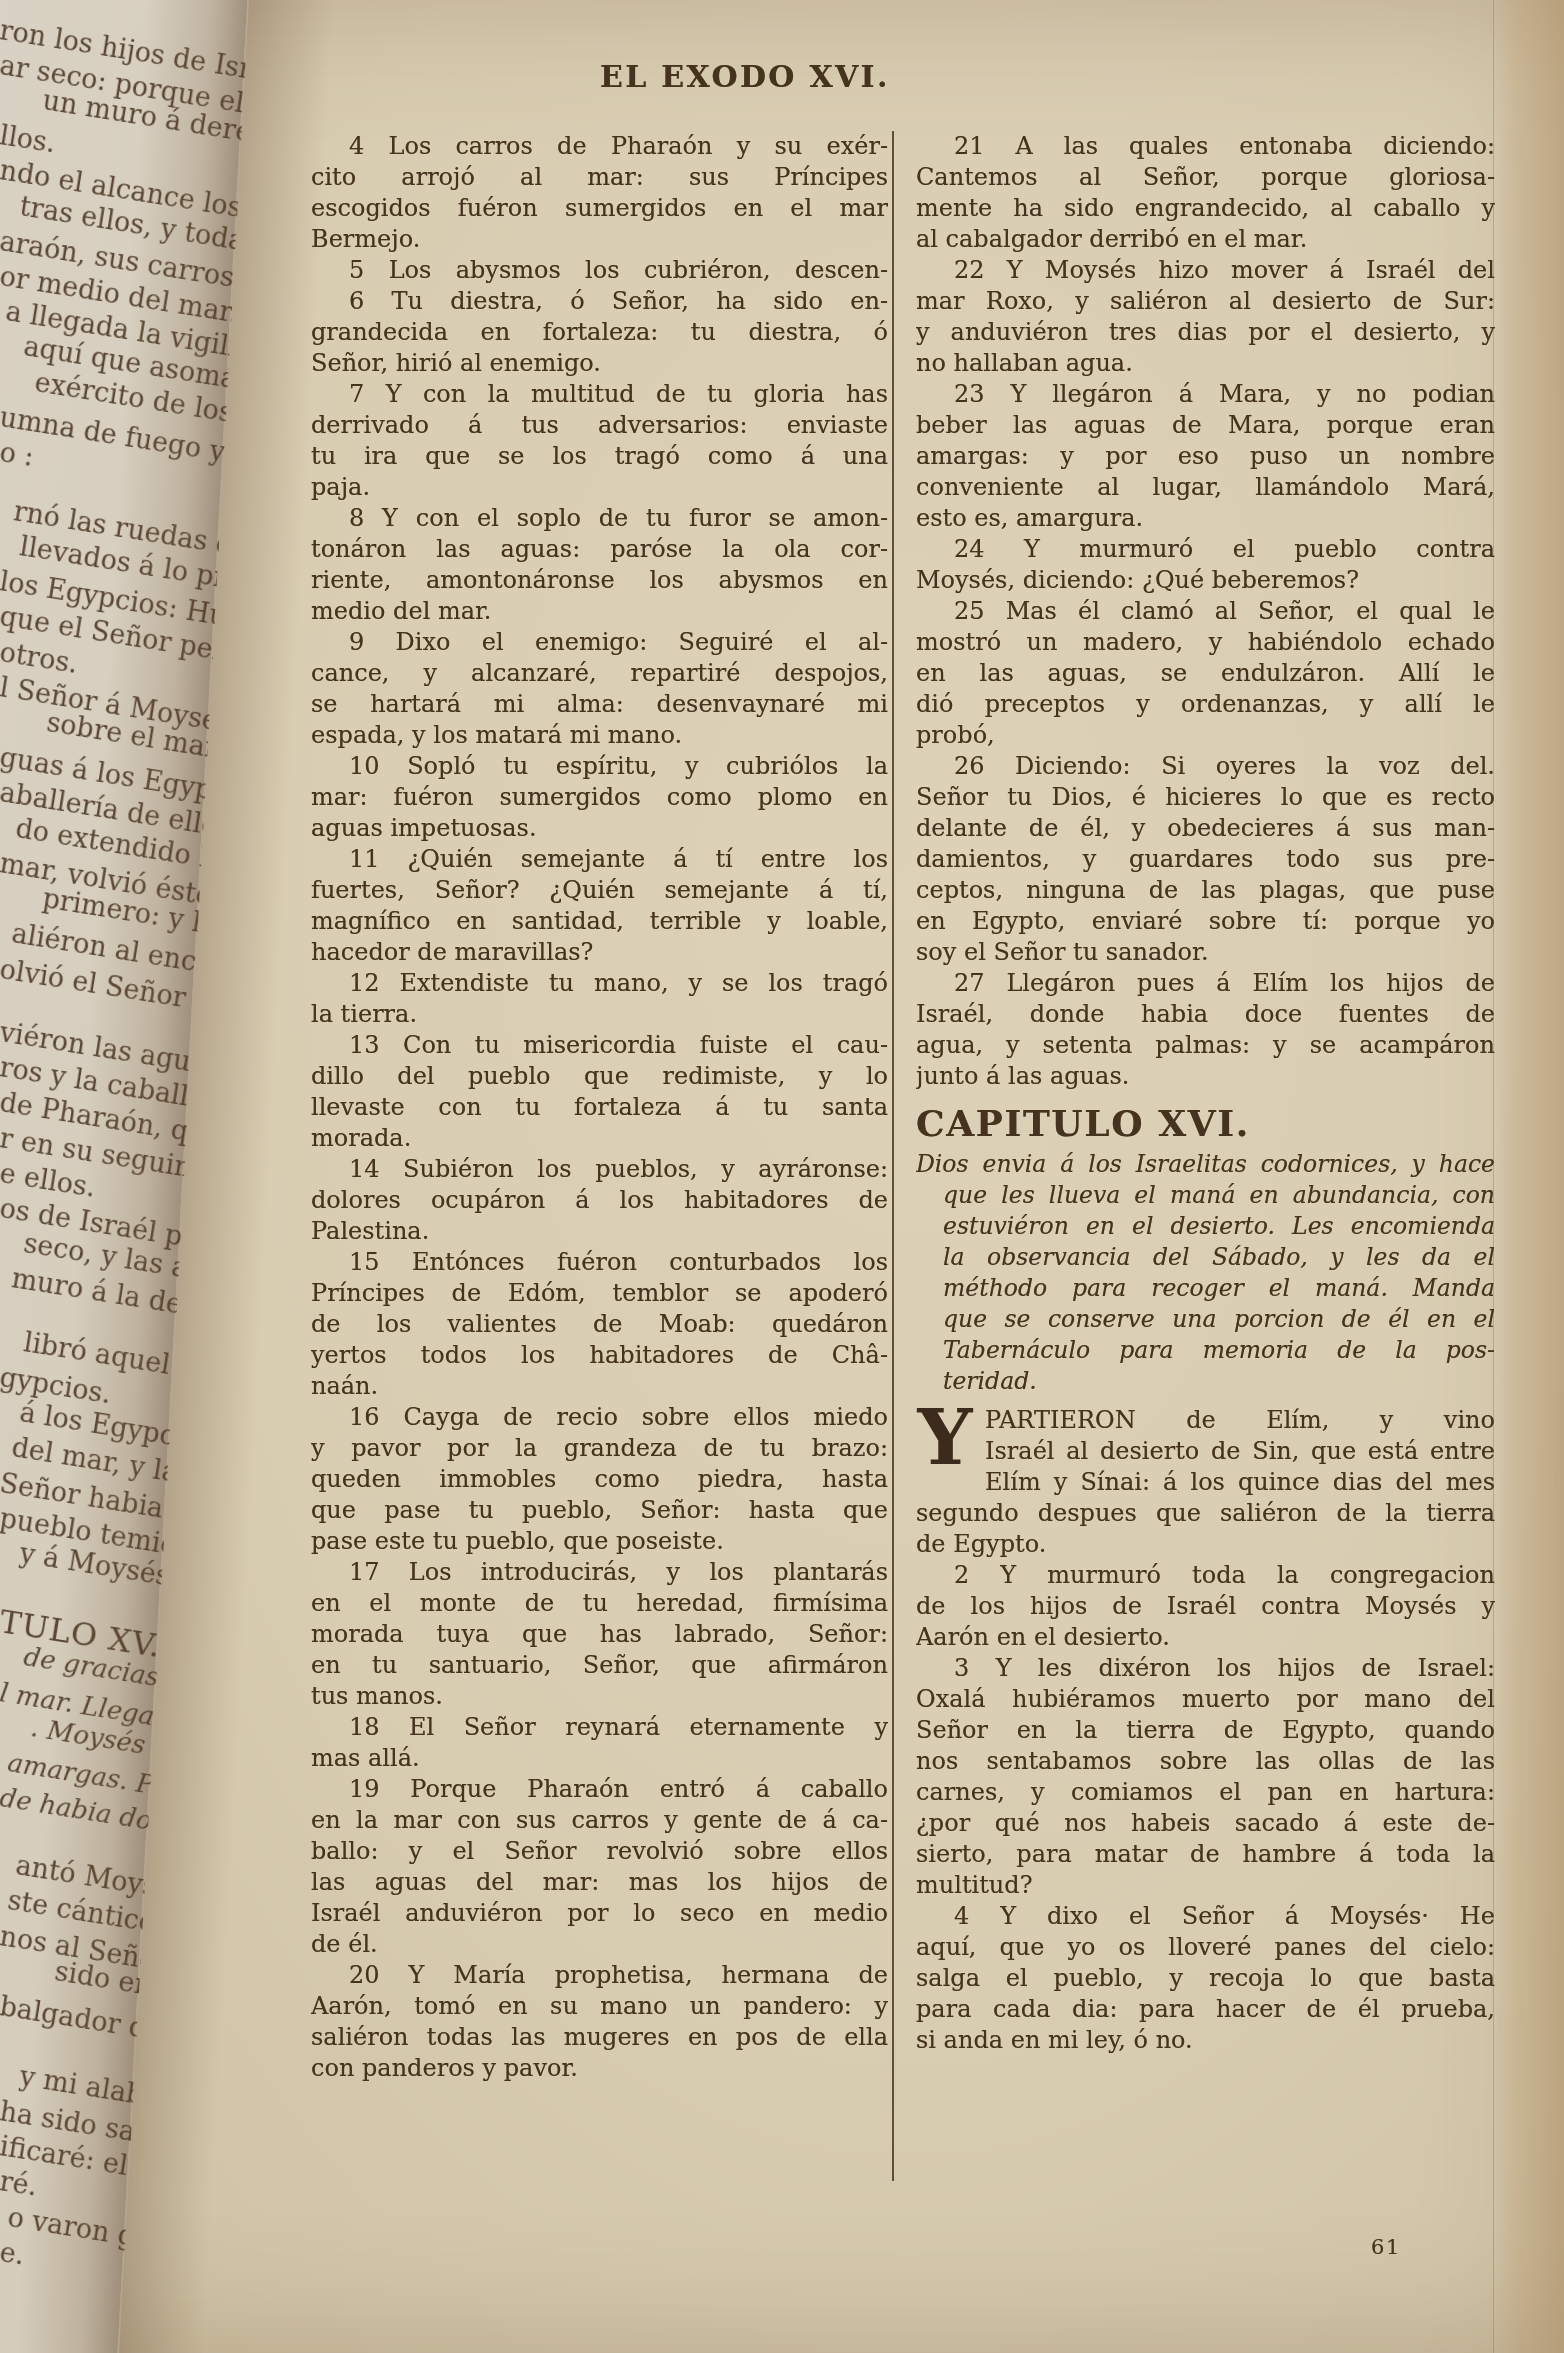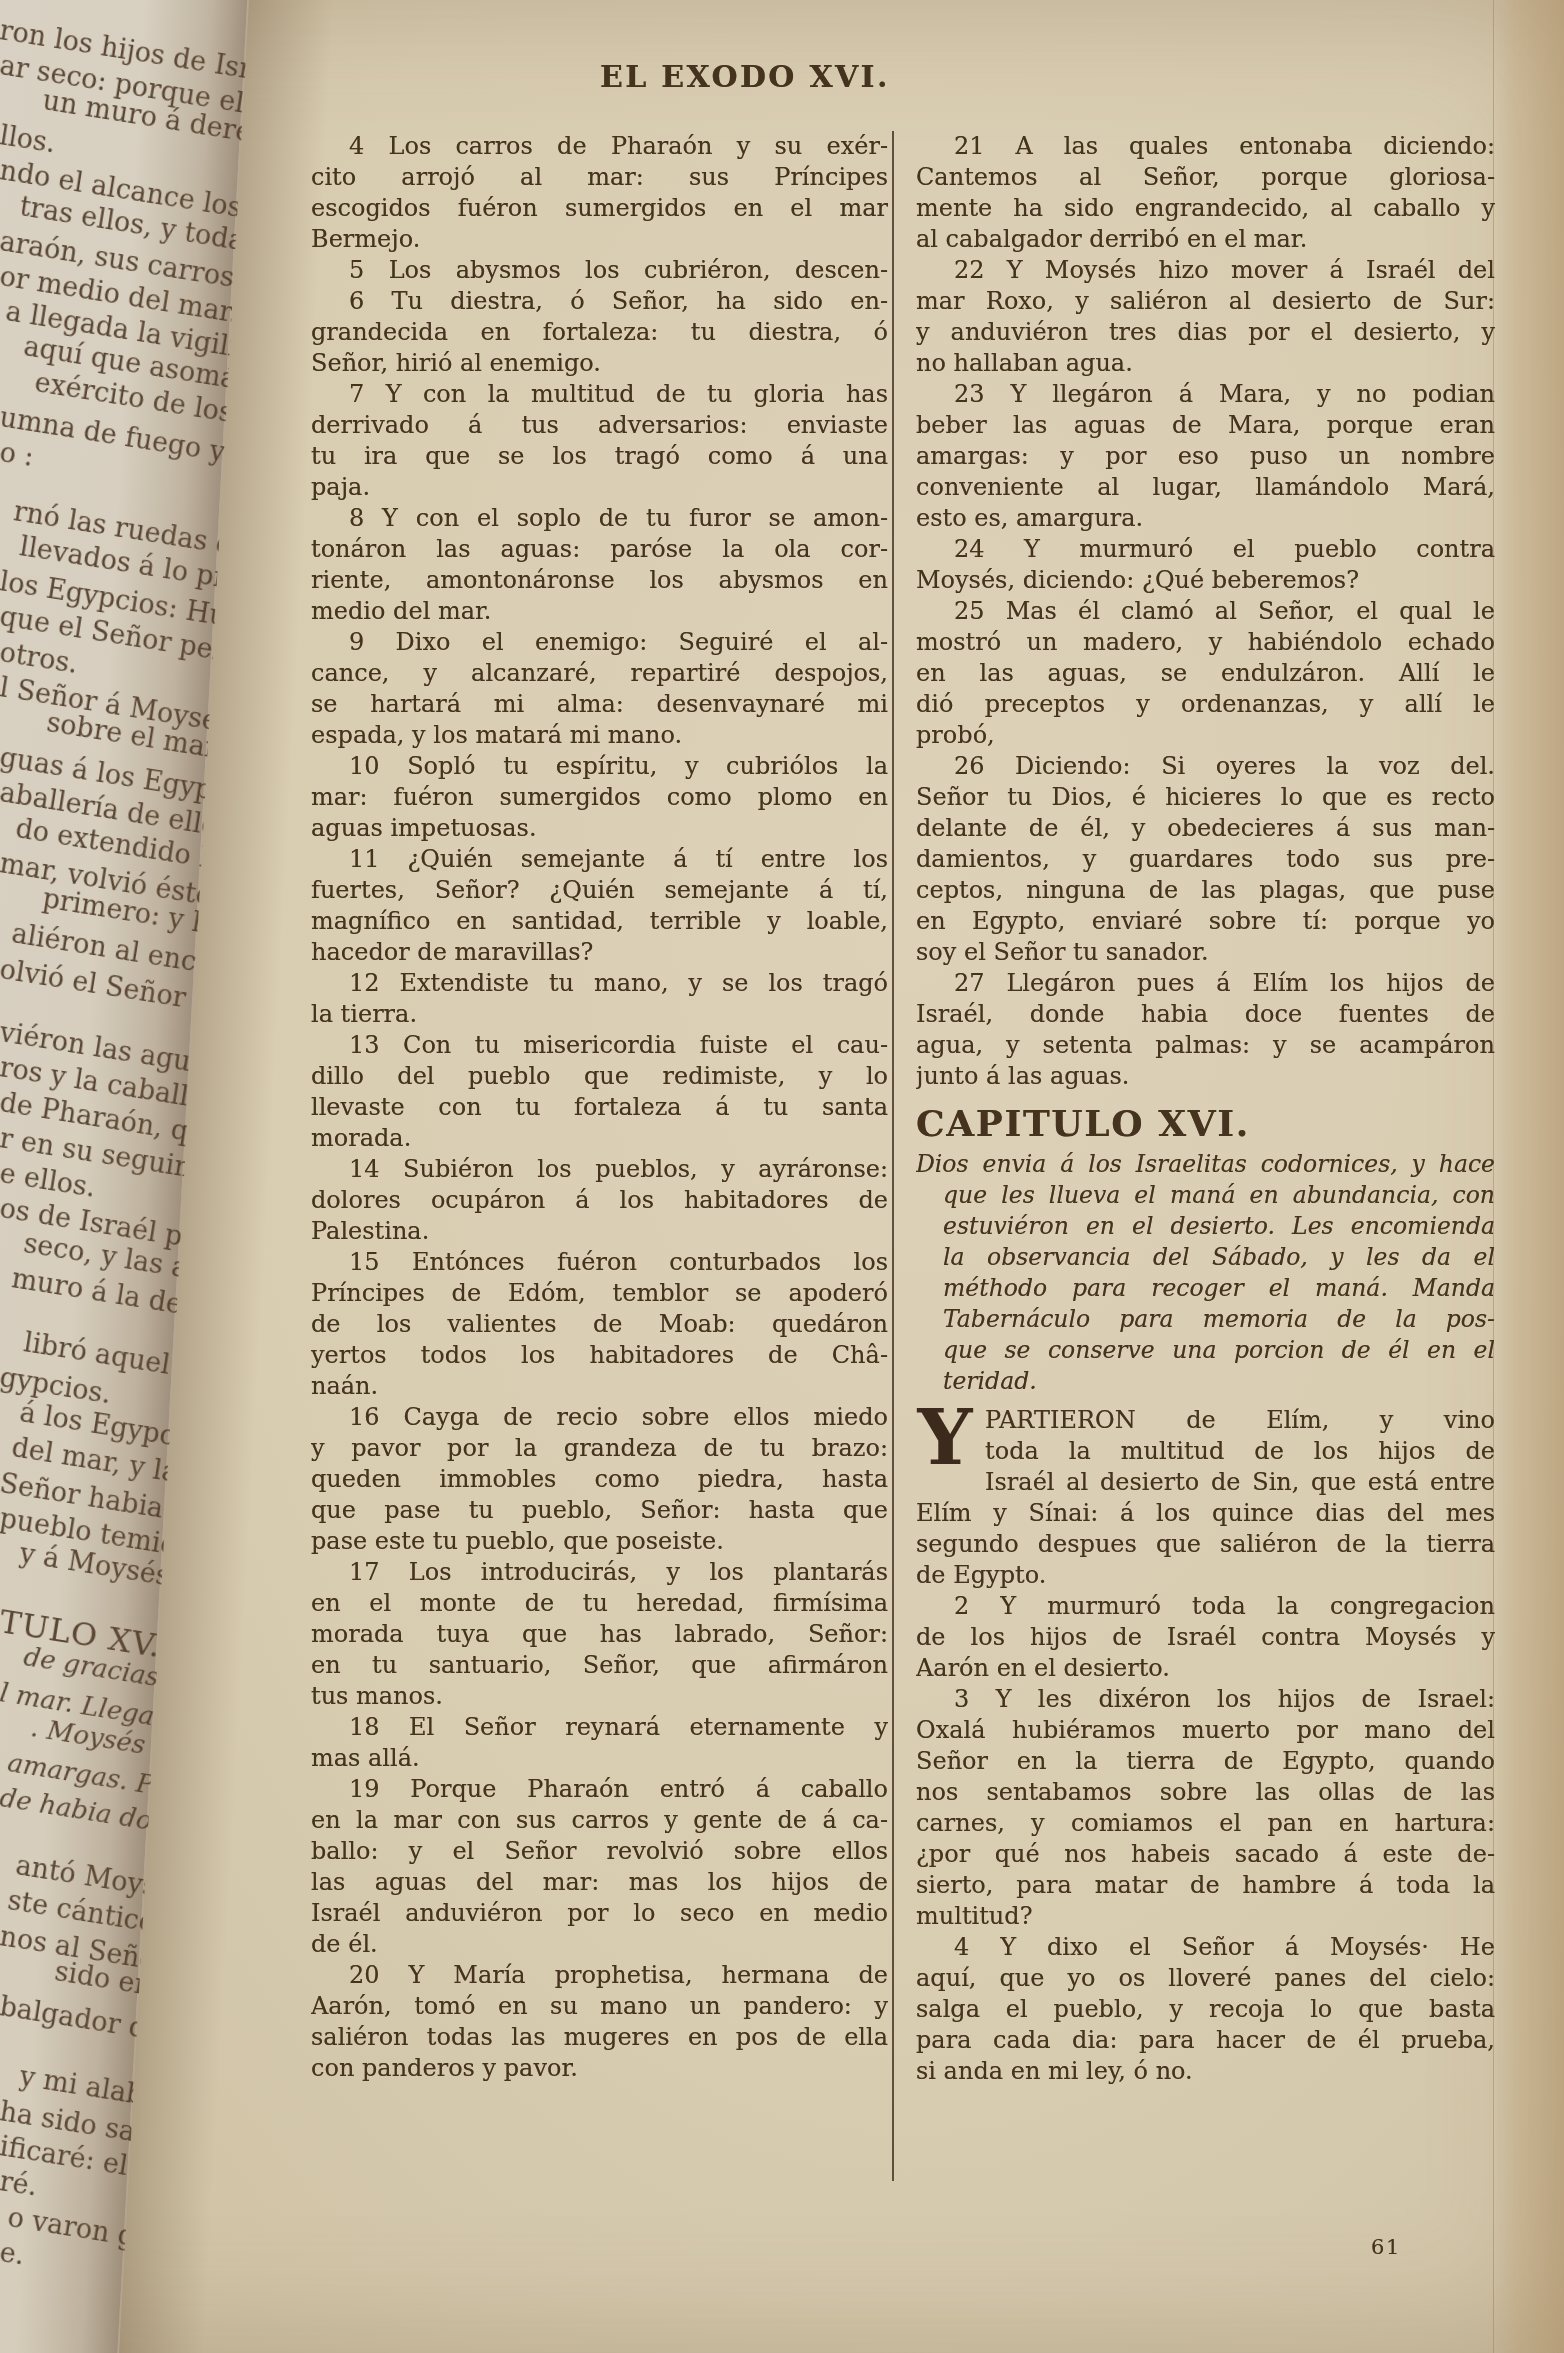--- a/index.html
+++ b/index.html
@@ -308,28 +308,27 @@
         <div class="jline">agua, y setenta palmas: y se acampáron</div>
         <div class="jline last">junto á las aguas.</div>
       </div>
       <div class="chapter-heading">CAPITULO XVI.</div>
       <div class="summary">
         <div class="sline first">Dios envia á los Israelitas codornices, y hace</div>
         <div class="sline">que les llueva el maná en abundancia, con</div>
         <div class="sline">estuviéron en el desierto.  Les encomienda</div>
         <div class="sline">la observancia del Sábado, y les da el</div>
         <div class="sline">méthodo para recoger el maná.   Manda</div>
+        <div class="sline">que se conserve una porcion de él en el</div>
         <div class="sline">Tabernáculo para memoria de la pos-</div>
-        <div class="sline">que se conserve una porcion de él en el</div>
         <div class="sline last">teridad.</div>
       </div>
       <div class="verse opening">
         <span class="dropcap">Y</span>
         <div class="jline">PARTIERON de Elím, y vino</div>
-        <div class="jline">toda la multitud de los hijos de</div>
         <div class="jline">Israél al desierto de Sin, que está entre</div>
         <div class="jline">Elím y Sínai: á los quince dias del mes</div>
         <div class="jline">segundo despues que saliéron de la tierra</div>
         <div class="jline last">de Egypto.</div>
       </div>
       <div class="verse">
         <div class="jline first">2 Y murmuró toda la congregacion</div>
         <div class="jline">de los hijos de Israél contra Moysés y</div>
         <div class="jline last">Aarón en el desierto.</div>
       </div>

